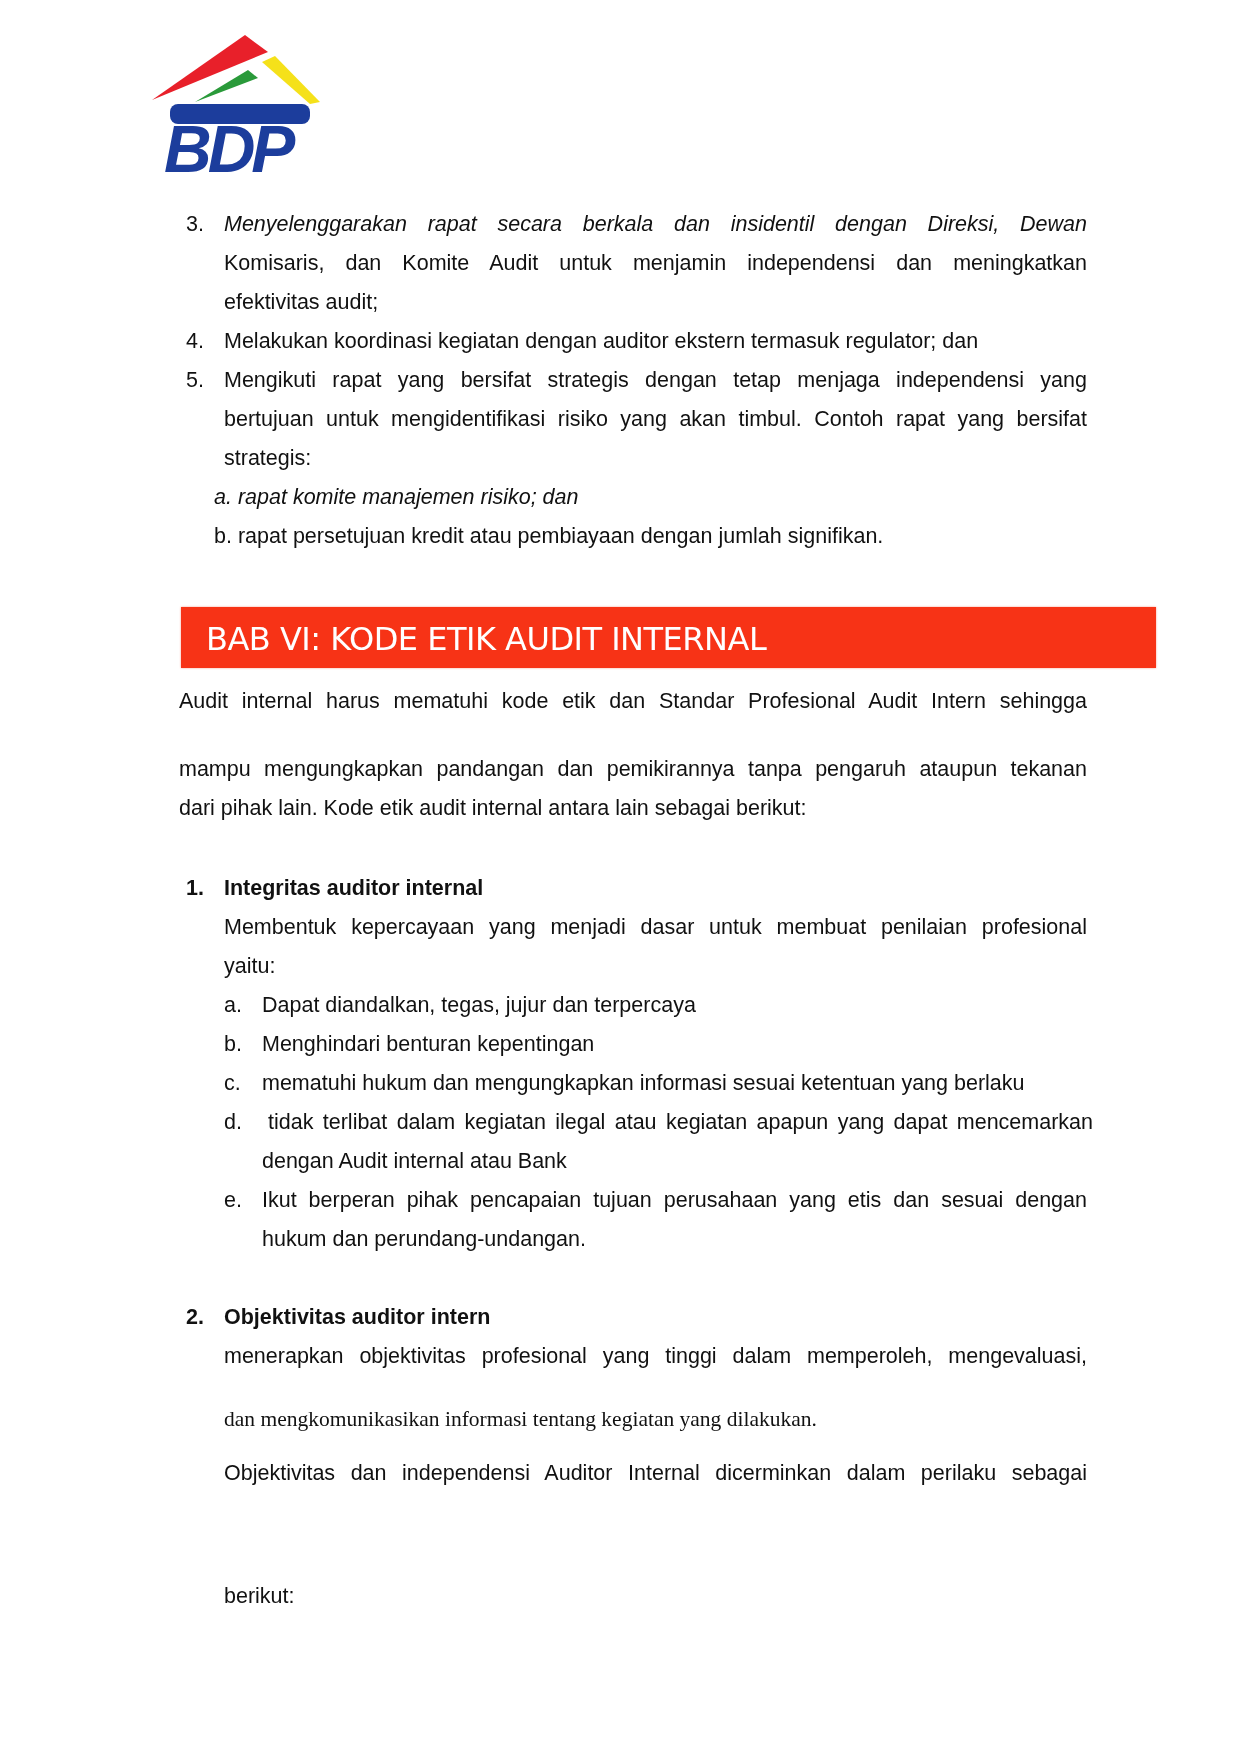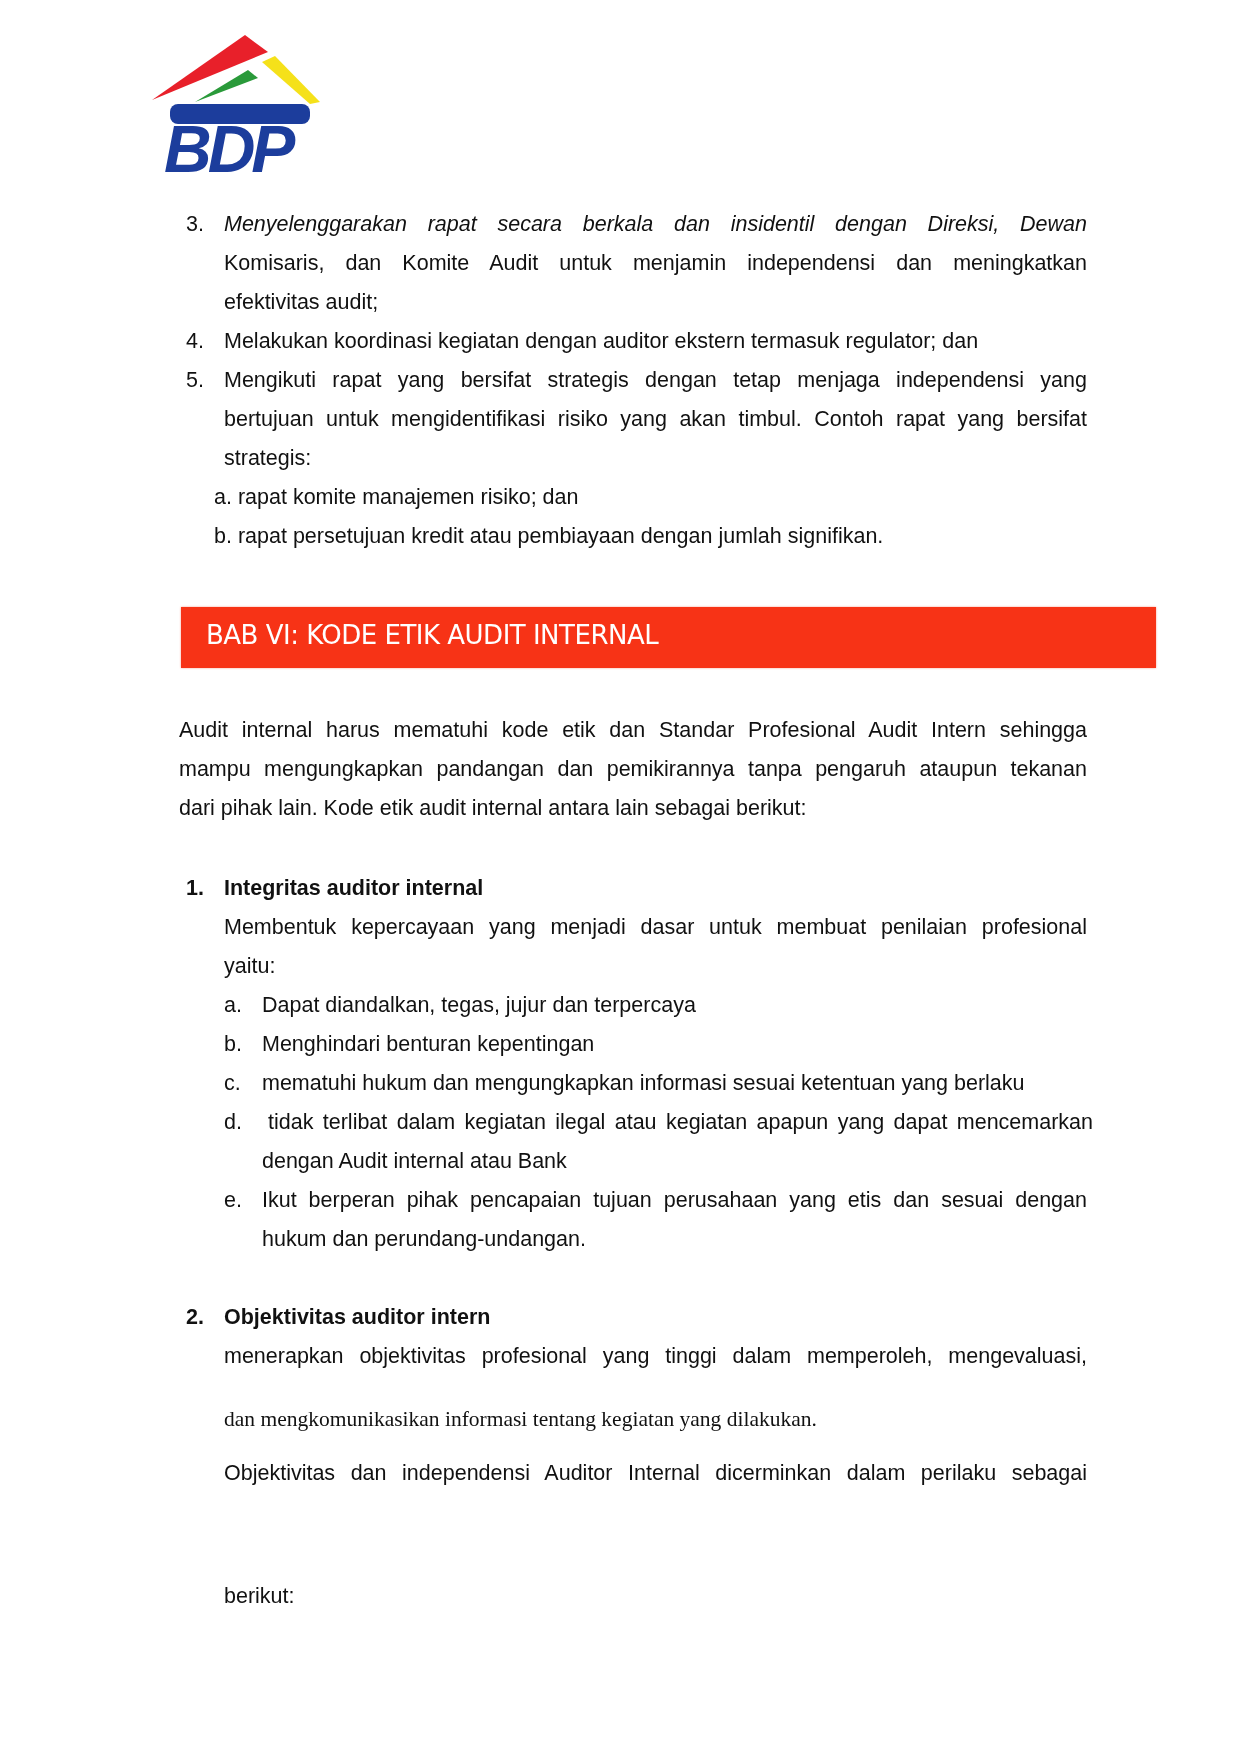--- a/index.html
+++ b/index.html
@@ -6,21 +6,21 @@
   body { width: 1241px; height: 1755px; position: relative; overflow: hidden;
          font-family: "Liberation Sans", sans-serif; color: #111; }
   .logo { position: absolute; left: 150px; top: 30px; width: 170px; height: 150px; }
   .text { position: absolute; font-size: 21.5px; line-height: 39.5px; }
   .just { text-align: justify; text-align-last: justify; }
   .num { position: absolute; font-size: 21.5px; line-height: 39.5px; }
   .bold { font-weight: bold; }
   .banner { position: absolute; left: 181px; top: 607px; width: 975px; height: 61px;
             background: #f73316; box-shadow: 0 0 2px #f7a090; }
   .banner-title { position: absolute; left: 25px; top: 13px; color: #fff;
-                  font-family: "DejaVu Sans", sans-serif; font-size: 26px; letter-spacing: -0.5px; }
+                  font-family: "DejaVu Sans", sans-serif; font-size: 32px; letter-spacing: -0.5px; }
 </style>
 </head>
 <body>
 
 <div class="logo">
   <svg width="170" height="150" viewBox="0 0 170 150">
     <polygon points="2,70 95,5 118,22" fill="#e8202a"></polygon>
     <polygon points="45,72 98,40 108,48" fill="#2a9a3a"></polygon>
     <polygon points="112,32 125,26 170,72 160,74" fill="#f5e11a"></polygon>
     <rect x="20" y="74" width="140" height="20" rx="8" fill="#1c3d9c"></rect>
@@ -35,30 +35,30 @@
   <div class="text" style="left:224px;top:283px;">efektivitas audit;</div>
 
   <span class="num" style="left:186px;top:322px;">4.</span>
   <div class="text" style="left:224px;top:322px;">Melakukan koordinasi kegiatan dengan auditor ekstern termasuk regulator; dan</div>
 
   <span class="num" style="left:186px;top:361px;">5.</span>
   <div class="text just" style="left:224px;top:361px;width:863px;">Mengikuti rapat yang bersifat strategis dengan tetap menjaga independensi yang</div>
   <div class="text just" style="left:224px;top:400px;width:863px;">bertujuan untuk mengidentifikasi risiko yang akan timbul. Contoh rapat yang bersifat</div>
   <div class="text" style="left:224px;top:439px;">strategis:</div>
 
-  <div class="text" style="left:214px;top:478px;">a. rapat komite manajemen risiko; dan</div>
+  <div class="text" style="left:214px;top:478px;font-style:italic;">a. rapat komite manajemen risiko; dan</div>
   <div class="text" style="left:214px;top:517px;">b. rapat persetujuan kredit atau pembiayaan dengan jumlah signifikan.</div>
 </div>
 
 <div class="banner">
   <div class="banner-title">BAB VI: KODE ETIK AUDIT INTERNAL</div>
 </div>
 
 <div>
-  <div class="text just" style="left:179px;top:711px;width:908px;">Audit internal harus mematuhi kode etik dan Standar Profesional Audit Intern sehingga</div>
+  <div class="text just" style="left:179px;top:682px;width:908px;">Audit internal harus mematuhi kode etik dan Standar Profesional Audit Intern sehingga</div>
   <div class="text just" style="left:179px;top:750px;width:908px;">mampu mengungkapkan pandangan dan pemikirannya tanpa pengaruh ataupun tekanan</div>
   <div class="text" style="left:179px;top:789px;">dari pihak lain. Kode etik audit internal antara lain sebagai berikut:</div>
 </div>
 
 <div>
   <span class="num bold" style="left:186px;top:869px;">1.</span>
   <div class="text bold" style="left:224px;top:869px;">Integritas auditor internal</div>
   <div class="text just" style="left:224px;top:908px;width:863px;">Membentuk kepercayaan yang menjadi dasar untuk membuat penilaian profesional</div>
   <div class="text" style="left:224px;top:947px;">yaitu:</div>
 

